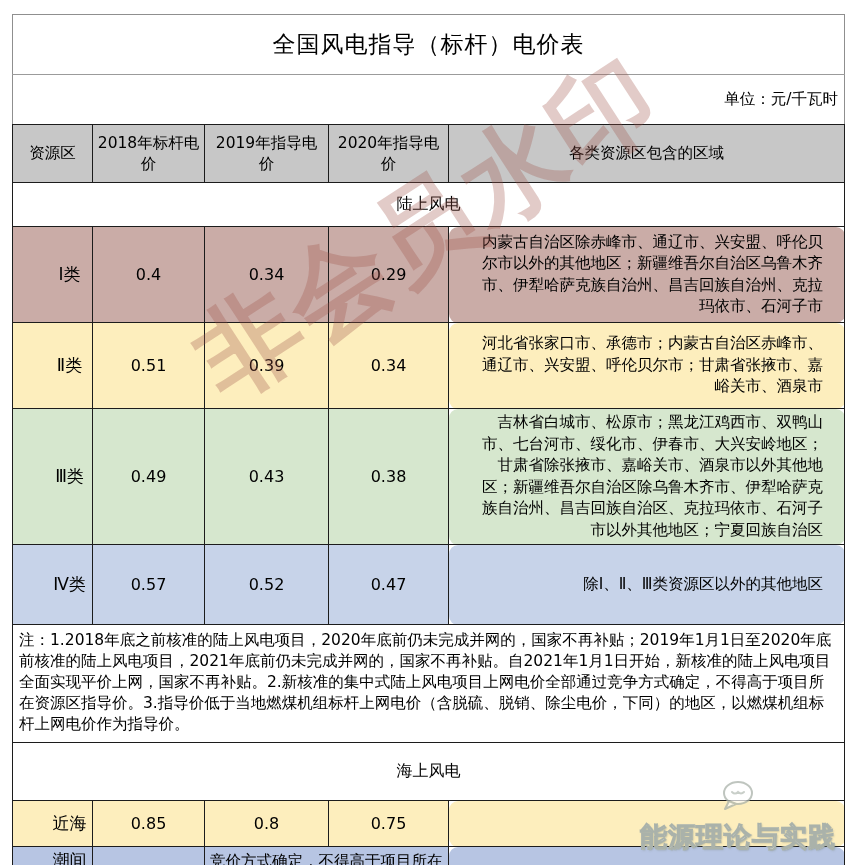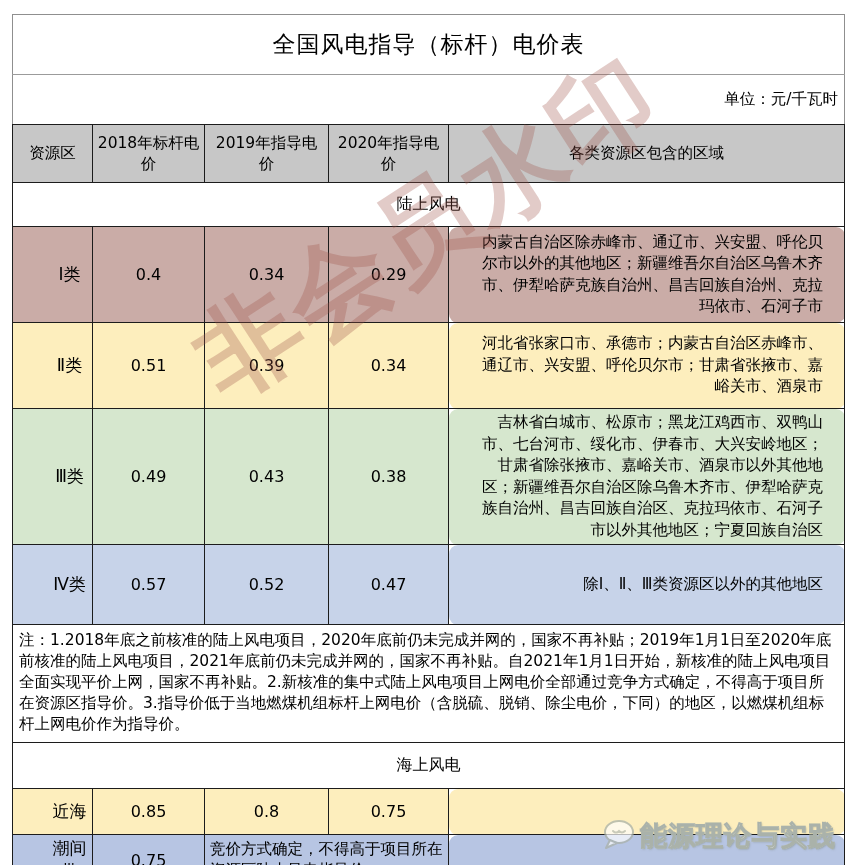--- a/index.html
+++ b/index.html
@@ -97,20 +97,21 @@
     color: rgba(158, 84, 74, 0.30);
     z-index: 5;
     pointer-events: none;
   }
   .wm-brand {
     position: absolute;
     right: 20px; bottom: 10px;
     display: flex; align-items: center; gap: 3px;
     z-index: 6;
     pointer-events: none;
+    flex-direction: column;
   }
   .wm-brand-text {
     font-size: 27px;
     font-weight: 700;
     letter-spacing: 1px;
     color: rgba(245, 247, 244, 0.95);
     -webkit-text-stroke: 1px #aab2aa;
     text-shadow: 1px 1px 2px rgba(130, 140, 130, 0.55);
     white-space: nowrap;
   }
@@ -180,21 +181,21 @@
       <td class="price-cell">0.57</td>
       <td class="price-cell">0.52</td>
       <td class="price-cell">0.47</td>
       <td class="region-cell">除I、Ⅱ、Ⅲ类资源区以外的其他地区</td>
     </tr>
 
     <tr style="height:84px">
       <td colspan="5" class="note-cell">注：1.2018年底之前核准的陆上风电项目，2020年底前仍未完成并网的，国家不再补贴；2019年1月1日至2020年底前核准的陆上风电项目，2021年底前仍未完成并网的，国家不再补贴。自2021年1月1日开始，新核准的陆上风电项目全面实现平价上网，国家不再补贴。2.新核准的集中式陆上风电项目上网电价全部通过竞争方式确定，不得高于项目所在资源区指导价。3.指导价低于当地燃煤机组标杆上网电价（含脱硫、脱销、除尘电价，下同）的地区，以燃煤机组标杆上网电价作为指导价。</td>
     </tr>
 
-    <tr style="height:46px">
+    <tr style="height:58px">
       <td colspan="5" class="section-cell">海上风电</td>
     </tr>
 
     <tr style="height:46px" class="row-nearshore">
       <td class="zone-cell">近海</td>
       <td class="price-cell">0.85</td>
       <td class="price-cell">0.8</td>
       <td class="price-cell">0.75</td>
       <td class="region-cell"></td>
     </tr>

